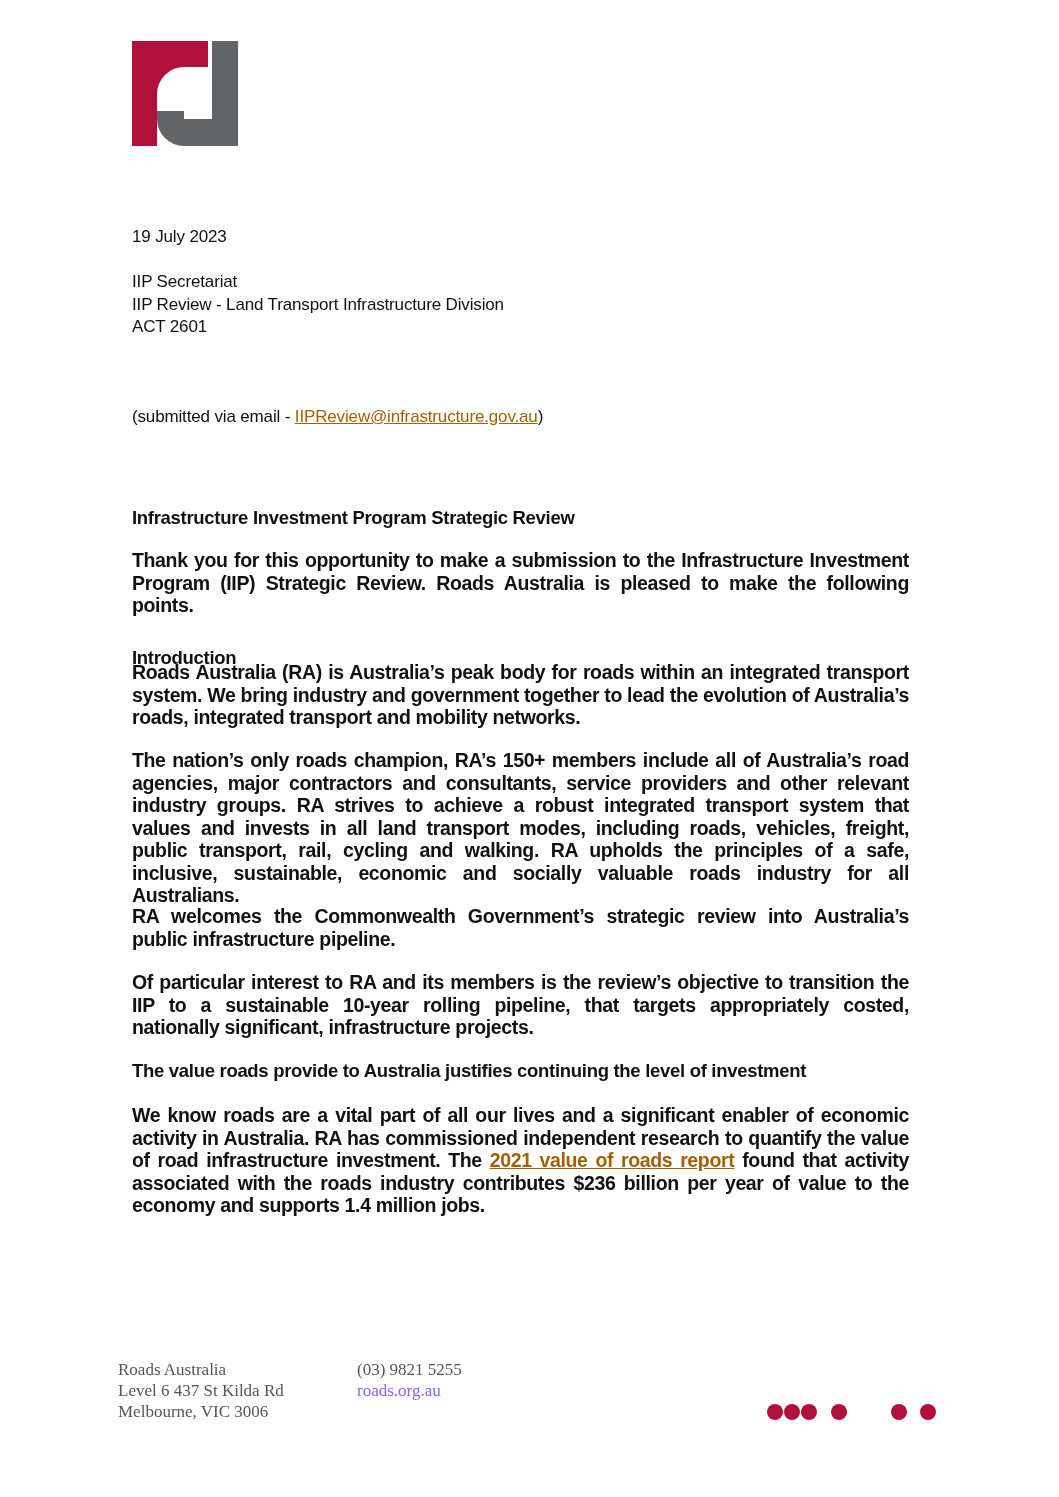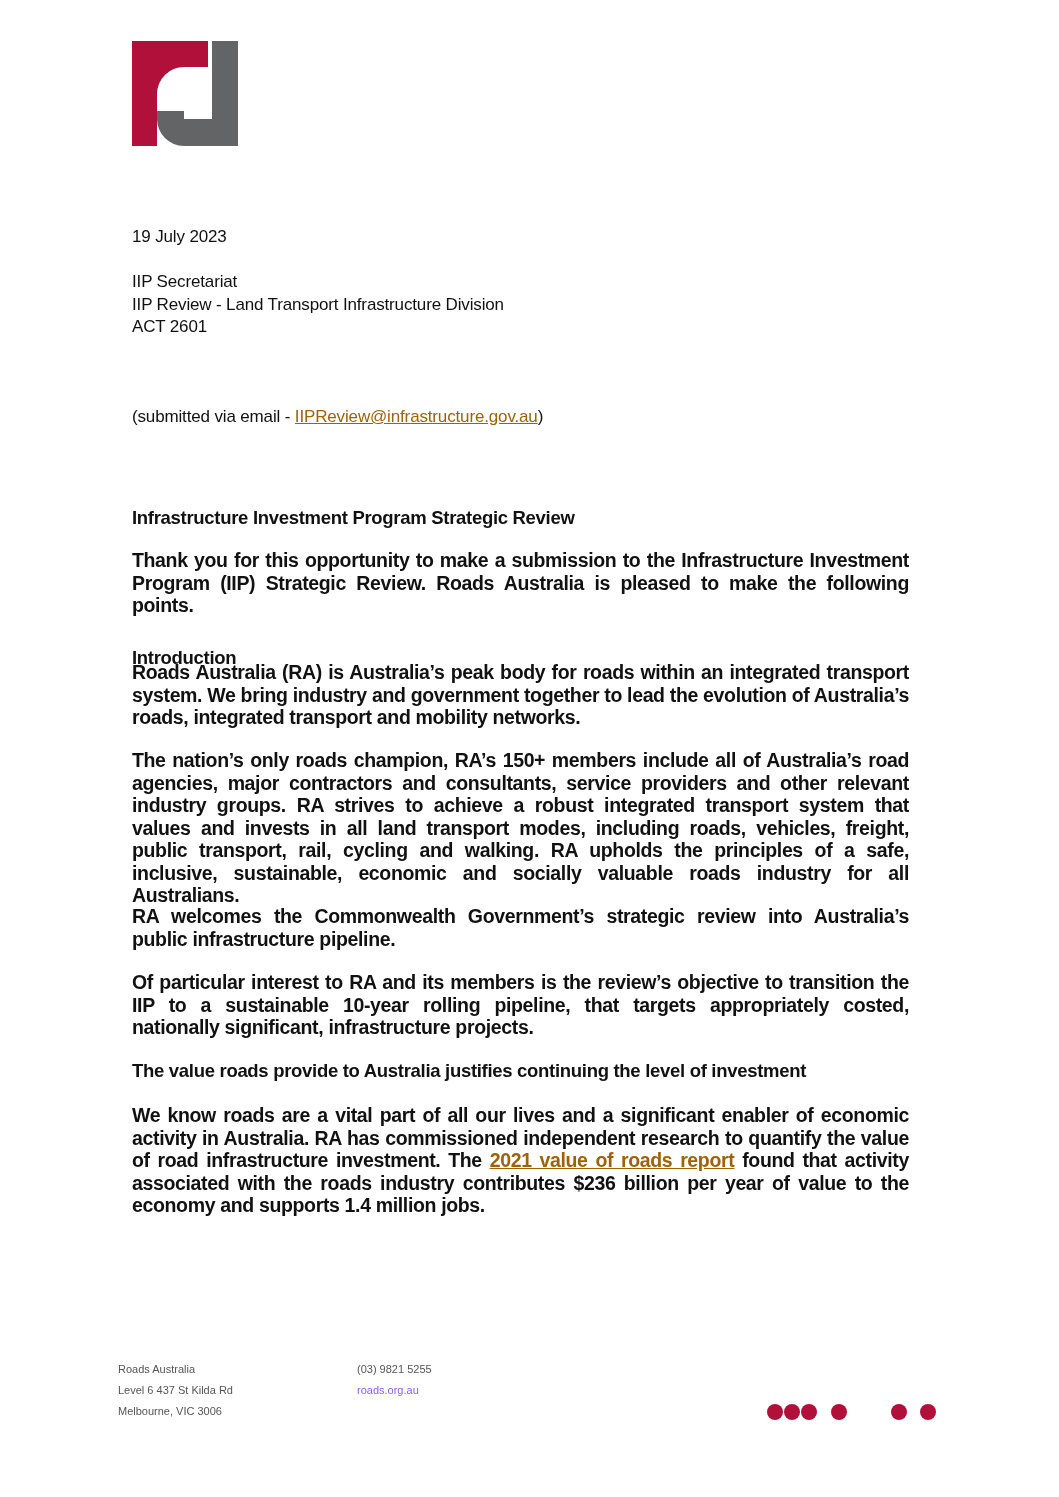--- a/index.html
+++ b/index.html
@@ -11,21 +11,21 @@
     .date { left: 132px; top: 194px; }
     .addr { left: 132px; top: 239px; }
     .submitted { left: 132px; top: 374px; }
     a.link { color: #a16207; text-decoration: underline; }
     .title { left: 132px; width: 777px; top: 507px; text-align: left; font-weight: bold;
       font-size: 18.5px; letter-spacing: -0.3px; }
     .body { left: 132px; width: 777px; }
     .body p { margin: 0; text-align: justify; text-align-last: left;
       font-size: 19.5px; line-height: 22.5px; letter-spacing: -0.35px; font-weight: bold; }
     .body h3 { margin: 0; font-size: 18.5px; font-weight: bold; line-height: 22.5px; letter-spacing: -0.3px; }
-    .footer-col { font-size: 11px; line-height: 21px; color: #555555; }
+    .footer-col { font-size: 17px; line-height: 21px; color: #555555; font-family: Liberation Serif, serif; }
     .footer-left { left: 118px; top: 1359px; }
     .footer-right { left: 357px; top: 1359px; }
     .footer-web { color: #8b5cf6; }
     .dots { position: absolute; left: 760px; top: 1400px; width: 190px; height: 24px; }
   </style>
 </head>
 <body>
 
 <svg class="logo" viewBox="0 0 106 105">
 

